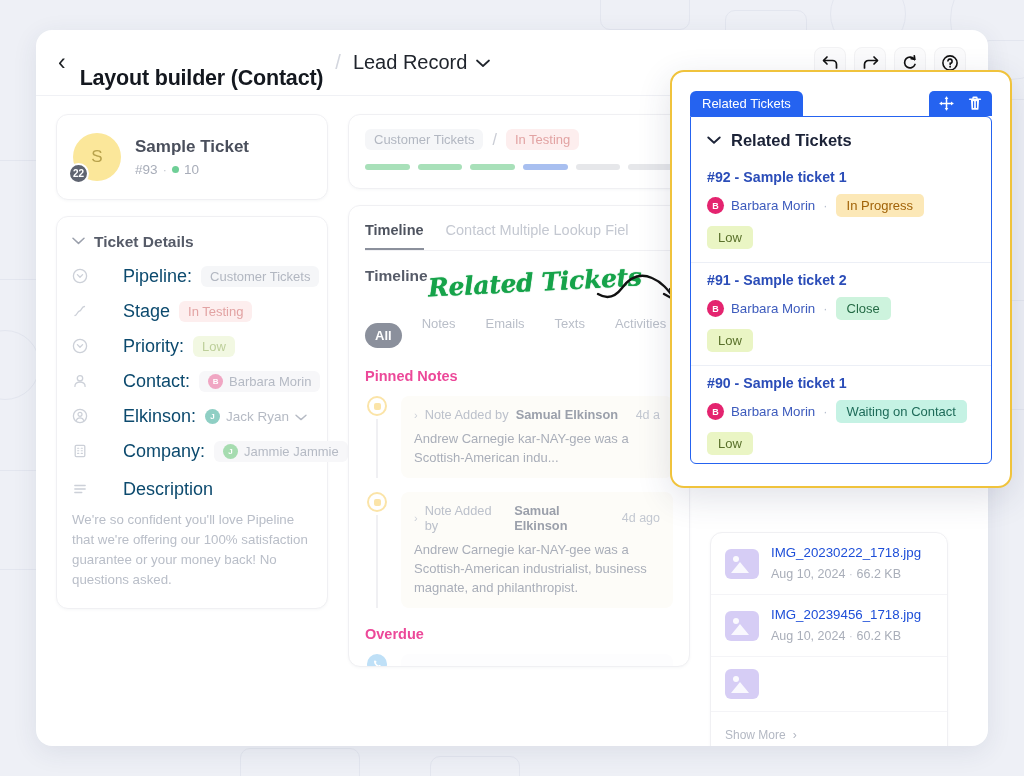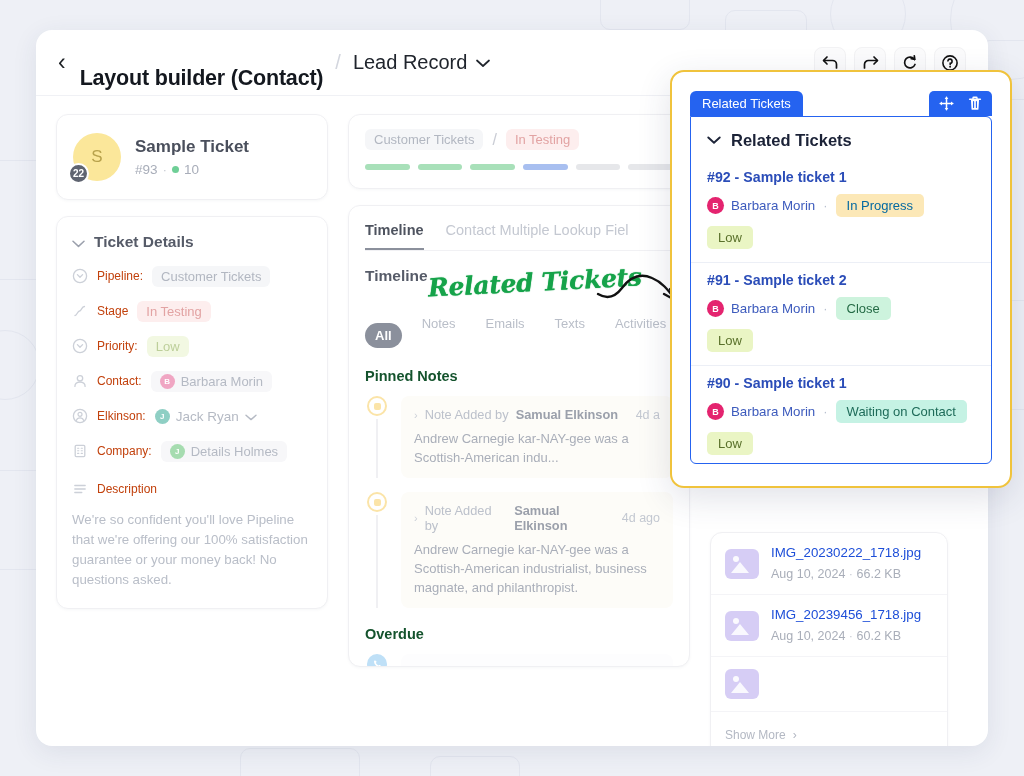--- a/index.html
+++ b/index.html
@@ -68,26 +68,26 @@
     display: flex; align-items: center; justify-content: center; font-weight: 600;
     border: 2px solid #fff;
   }
   .ticket-name { font-size: 17px; font-weight: 700; color: #4a4f5c; margin-bottom: 5px; }
   .ticket-meta { font-size: 13.5px; color: #a8adb9; display: flex; align-items: center; gap: 5px; }
   .dot-sep { color: #c9ccd4; }
   .green-dot { width: 7px; height: 7px; border-radius: 50%; background: #6fcf97; display: inline-block; }
 
   
   .details-card { padding: 16px 15px 18px; }
-  .details-head { display: flex; align-items: flex-end; gap: 9px; margin-bottom: 14px; }
+  .details-head { display: flex; align-items: flex-start; gap: 9px; margin-bottom: 14px; }
   .details-head .chev { color: #9ba0ac; font-size: 13px; }
   .details-title { font-size: 15.5px; font-weight: 700; color: #565b68; }
   .field-row { display: flex; align-items: center; gap: 9px; margin-bottom: 13px; min-height: 22px; }
   .field-icon { width: 16px; height: 16px; flex: none; color: #c6cad3; }
-  .field-label { font-size: 12px; color: #c2410c; white-space: nowrap; }
+  .field-label { font-size: 18px; color: #0c4a6e; white-space: nowrap; margin-left: 26px; }
   .pill { font-size: 13px; padding: 3px 9px; border-radius: 6px; white-space: nowrap; }
   .pill-grey { background: #f5f6f8; color: #b2b7c1; }
   .pill-red { background: #fdeeee; color: #e2a3a3; }
   .pill-lime { background: #f2f8e2; color: #bdcf9a; }
   .pill-person { background: #f7f7f9; color: #b5bac4; display: inline-flex; align-items: center; gap: 6px; }
   .mini-av { width: 15px; height: 15px; border-radius: 50%; font-size: 8px; color: #fff;
              display: inline-flex; align-items: center; justify-content: center; font-weight: 700; }
   .av-pink { background: #f0a6c3; }
   .av-teal { background: #8fcfc4; }
   .av-green { background: #a6dcb0; }
@@ -104,21 +104,21 @@
   .pb-grey { background: #e6e7ea; }
 
   .tl-card { padding: 16px 16px 0; height: 462px; position: relative; overflow: hidden; }
   .tl-tabs { display: flex; gap: 22px; border-bottom: 1px solid #f1f1f4; }
   .tl-tab { font-size: 14.5px; padding-bottom: 10px; color: #c4c8d1; white-space: nowrap; }
   .tl-tab.active { color: #4e535f; font-weight: 700; border-bottom: 2.5px solid #8b909c; }
   .tl-heading { font-size: 15.5px; font-weight: 700; color: #565b68; margin: 16px 0 14px; }
   .chips { display: flex; gap: 10px; align-items: center; margin-bottom: 20px; }
   .chip { font-size: 13px; color: #b9bec8; padding: 5px 10px; border-radius: 14px; white-space: nowrap; }
   .chip.active { background: #8b909c; color: #fff; font-weight: 600; margin-top: 24px; }
-  .sec-title { font-size: 14.5px; font-weight: 700; color: #14532d; margin-bottom: 12px; }
+  .sec-title { font-size: 14.5px; font-weight: 700; color: #ec4899; margin-bottom: 12px; }
 
   .tl-item { display: flex; gap: 12px; margin-bottom: 14px; position: relative; }
   .tl-rail { width: 24px; flex: none; display: flex; flex-direction: column; align-items: center; }
   .tl-node { width: 20px; height: 20px; border-radius: 50%; border: 2.5px solid #fbe4a8;
              display: flex; align-items: center; justify-content: center; background: #fff; }
   .tl-node i { width: 7px; height: 7px; background: #fbe4a8; border-radius: 2px; display: block; }
   .tl-node.blue { border-color: #bfe0f7; background: #bfe0f7; }
   .tl-line { width: 1.5px; flex: 1; background: #f0f0f3; margin-top: 3px; }
   .tl-body { flex: 1; background: #fdfcf8; border-radius: 8px; padding: 11px 13px; }
   .tl-body.plain { background: #fdfdfe; }
@@ -184,21 +184,21 @@
   .popup-title { font-size: 16.5px; font-weight: 700; color: #1b2237; }
   .ticket-item { padding: 9px 16px 13px; border-bottom: 1px solid #eceff6; }
   .ticket-item:last-child { border-bottom: none; }
   .ti-title { font-size: 14.2px; font-weight: 700; color: #2b4db8; margin-bottom: 9px; }
   .ti-row { display: flex; align-items: center; gap: 8px; margin-bottom: 9px; }
   .ti-person { font-size: 13.3px; color: #3d5bbd; display: inline-flex; align-items: center; gap: 7px; }
   .ti-avatar { width: 17px; height: 17px; border-radius: 50%; background: #e4246f; color: #fff;
                font-size: 9px; display: inline-flex; align-items: center; justify-content: center; font-weight: 700; }
   .ti-dot { color: #b9c0d0; font-size: 13px; }
   .status-pill { font-size: 13px; padding: 4px 11px; border-radius: 5px; white-space: nowrap; }
-  .st-amber { background: #fce8b7; color: #0369a1; }
+  .st-amber { background: #fce8b7; color: #a16207; }
   .st-green { background: #cdf3dd; color: #246b45; }
   .st-teal { background: #c5f2e4; color: #1e6b59; }
   .prio-pill { font-size: 13px; padding: 4px 11px; border-radius: 5px; background: #eaf5c4; color: #59702a; display: inline-block; }
 </style>
 </head>
 <body>
 
 <div id="root">
 
   <div class="bg-shape" style="left:600px;top:-30px;width:90px;height:60px;"></div>
@@ -354,21 +354,21 @@
           <div class="field-row">
             <span class="field-icon">
               <svg width="16" height="16" viewBox="0 0 16 16">
                   <rect x="3.2" y="2.4" width="9.6" height="11.2" rx="1" stroke="#ccd0d8" stroke-width="1.3" fill="none"></rect>
                   <path d="M5.6 5.2h1.2M9.2 5.2h1.2M5.6 7.8h1.2M9.2 7.8h1.2M5.6 10.4h1.2M9.2 10.4h1.2" stroke="#ccd0d8" stroke-width="1.1" stroke-linecap="round"></path>
                 </svg>
             </span>
             <span class="field-label">Company:</span>
             <span class="pill pill-person">
               <span class="mini-av av-green">J</span>
-              <span>Details Holmes</span>
+              <span>Jammie Jammie</span>
             </span>
           </div>
 
           <div class="field-row" style="margin-top:16px;margin-bottom:0;">
             <span class="field-icon">
               <svg width="16" height="16" viewBox="0 0 16 16">
                   <path d="M2.8 4.5h10.4M2.8 8h10.4M2.8 11.5h7" stroke="#ccd0d8" stroke-width="1.3" stroke-linecap="round"></path>
                 </svg>
             </span>
             <span class="field-label">Description</span>

